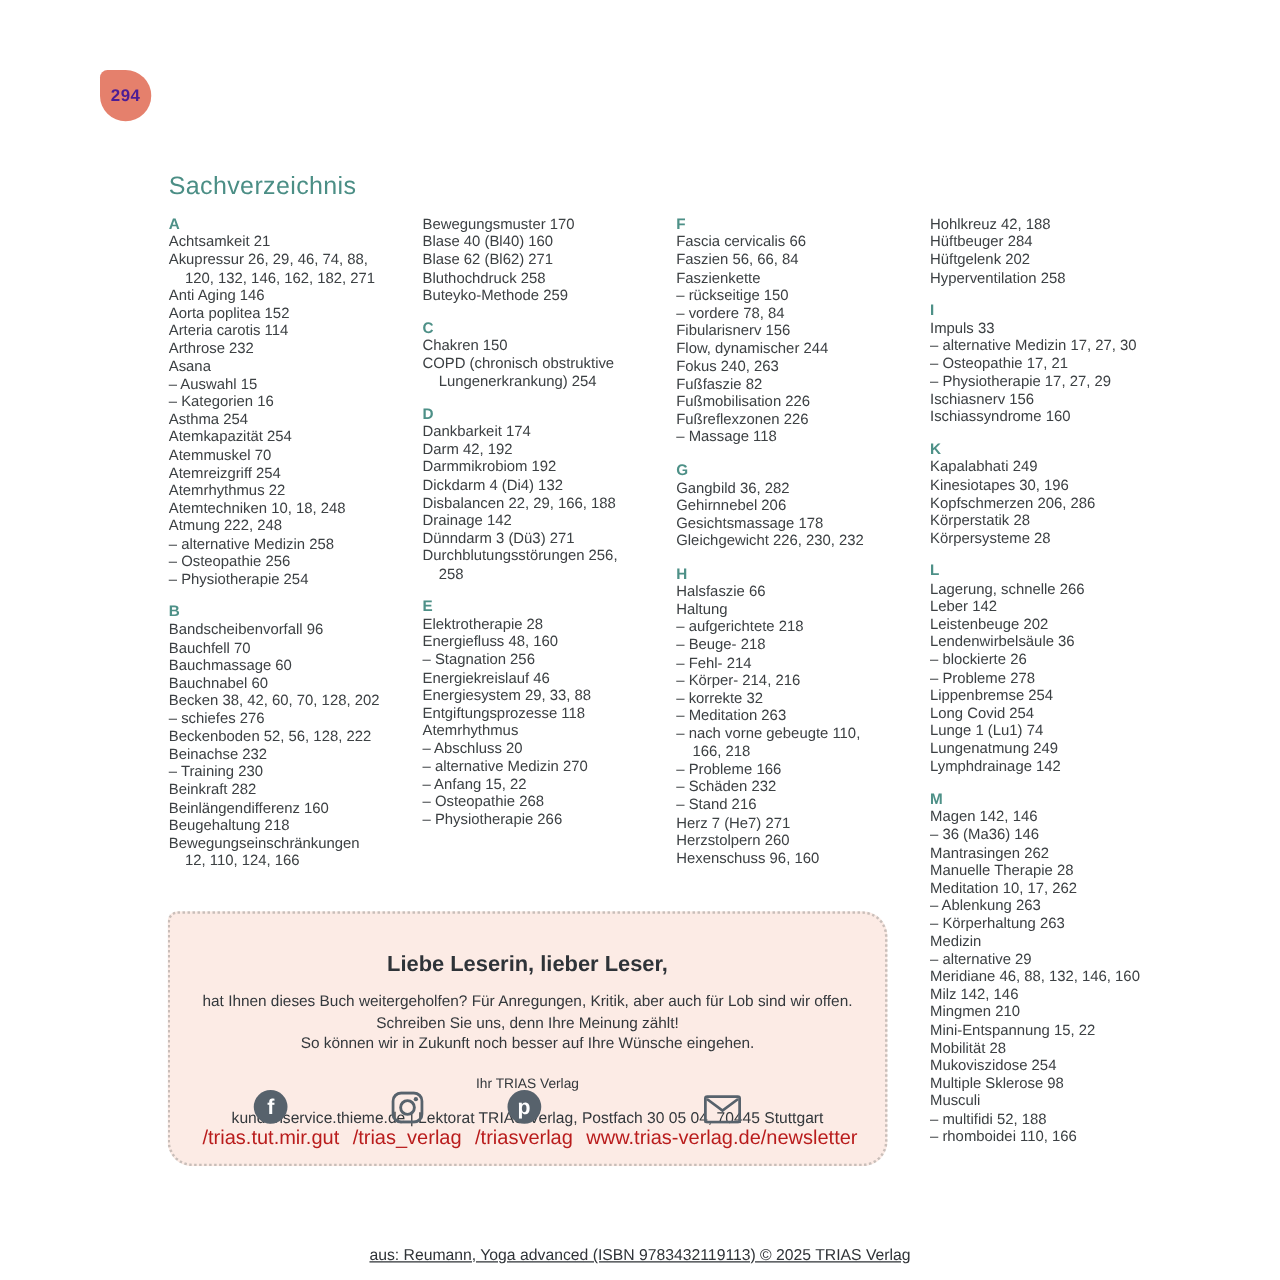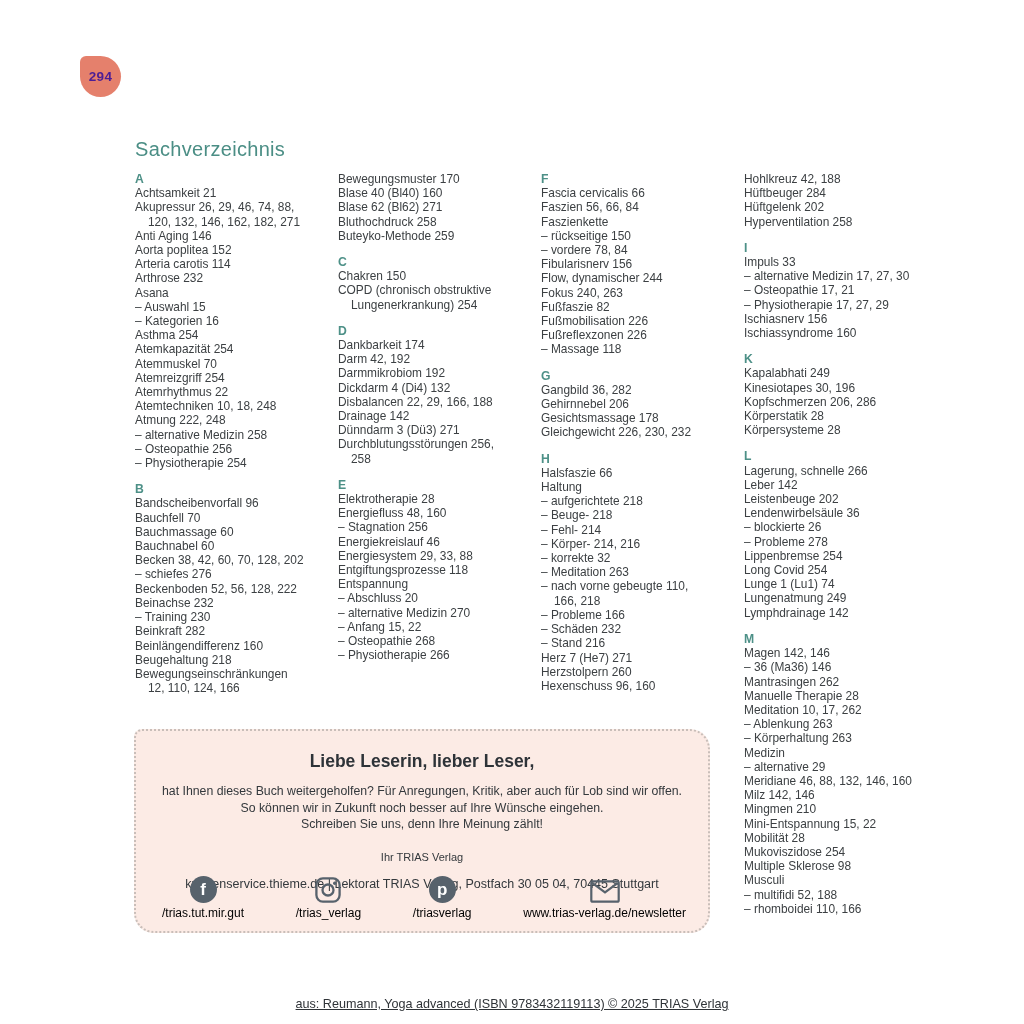--- a/index.html
+++ b/index.html
@@ -16,34 +16,34 @@
   .columns{position:absolute;left:135px;top:172px;display:flex;gap:12px;}
   .col{width:191px;}
   .block{margin-bottom:12px;}
   .letter{color:#4d9087;font-weight:700;font-size:12.2px;line-height:14.2px;}
   .entry{font-size:11.9px;line-height:14.2px;color:#3c4043;padding-left:13px;
          text-indent:-13px;white-space:pre-line;}
 
   .feedback{position:absolute;left:134px;top:729px;width:576px;height:204px;box-sizing:border-box;
             background:#fcebe5;border:2px dotted #c9beb9;border-radius:8px 20px 20px 20px;
             text-align:center;color:#33383c;}
-  .fb-title{margin-top:20px;font-size:17.5px;font-weight:700;color:#2e3338;}
+  .fb-title{margin-top:30px;font-size:17.5px;font-weight:700;color:#2e3338;}
   .fb-text{margin-top:11px;font-size:12.3px;line-height:16.5px;}
   .fb-line{white-space:pre-line;}
   .fb-sign{margin-top:18px;font-size:11px;}
   .fb-contact{margin-top:14px;font-size:12.5px;}
 
   .social-row{position:absolute;left:26px;right:22px;bottom:11px;display:flex;
               justify-content:space-between;align-items:flex-end;}
   .social-item{display:flex;flex-direction:column;align-items:center;gap:3px;cursor:pointer;}
   .circle-icon{width:27px;height:27px;border-radius:50%;background:#57626c;color:#ffffff;
                display:flex;align-items:center;justify-content:center;font-weight:700;
                font-size:17px;line-height:1;}
   .line-icon{display:block;}
-  .social-label{font-size:12px;color:#000000;}
+  .social-label{font-size:16px;color:#b91c1c;}
 
   .footer{position:absolute;left:0;top:997px;width:1024px;text-align:center;
           font-size:12.6px;color:#2f3337;text-decoration:underline;}
 </style>
 </head>
 <body>
 
 <div class="page">
 
   <div class="badge">294</div>
@@ -120,21 +120,21 @@
 258</div>
         </div>
         <div class="block">
           <div class="letter">E</div>
           <div class="entry">Elektrotherapie 28</div>
           <div class="entry">Energiefluss 48, 160</div>
           <div class="entry">– Stagnation 256</div>
           <div class="entry">Energiekreislauf 46</div>
           <div class="entry">Energiesystem 29, 33, 88</div>
           <div class="entry">Entgiftungsprozesse 118</div>
-          <div class="entry">Entspannung</div>
+          <div class="entry">Atemrhythmus</div>
           <div class="entry">– Abschluss 20</div>
           <div class="entry">– alternative Medizin 270</div>
           <div class="entry">– Anfang 15, 22</div>
           <div class="entry">– Osteopathie 268</div>
           <div class="entry">– Physiotherapie 266</div>
         </div>
       </div>
       <div class="col">
         <div class="block">
           <div class="letter">F</div>
@@ -238,22 +238,22 @@
           <div class="entry">– multifidi 52, 188</div>
           <div class="entry">– rhomboidei 110, 166</div>
         </div>
       </div>
     </div>
 
   <div class="feedback">
     <div class="fb-title">Liebe Leserin, lieber Leser,</div>
     <div class="fb-text">
       <div class="fb-line">hat Ihnen dieses Buch weitergeholfen? Für Anregungen, Kritik, aber auch für Lob sind wir offen.</div>
+      <div class="fb-line">Schreiben Sie uns, denn Ihre Meinung zählt!</div>
       <div class="fb-line">So können wir in Zukunft noch besser auf Ihre Wünsche eingehen.</div>
-      <div class="fb-line">Schreiben Sie uns, denn Ihre Meinung zählt!</div>
     </div>
     <div class="fb-sign">Ihr TRIAS Verlag</div>
     <div class="fb-contact">kundenservice.thieme.de | Lektorat TRIAS Verlag, Postfach 30 05 04, 70445 Stuttgart</div>
 
     <div class="social-row">
       <div class="social-item">
         <span class="circle-icon">f</span>
         <span class="social-label">/trias.tut.mir.gut</span>
       </div>
       <div class="social-item">

